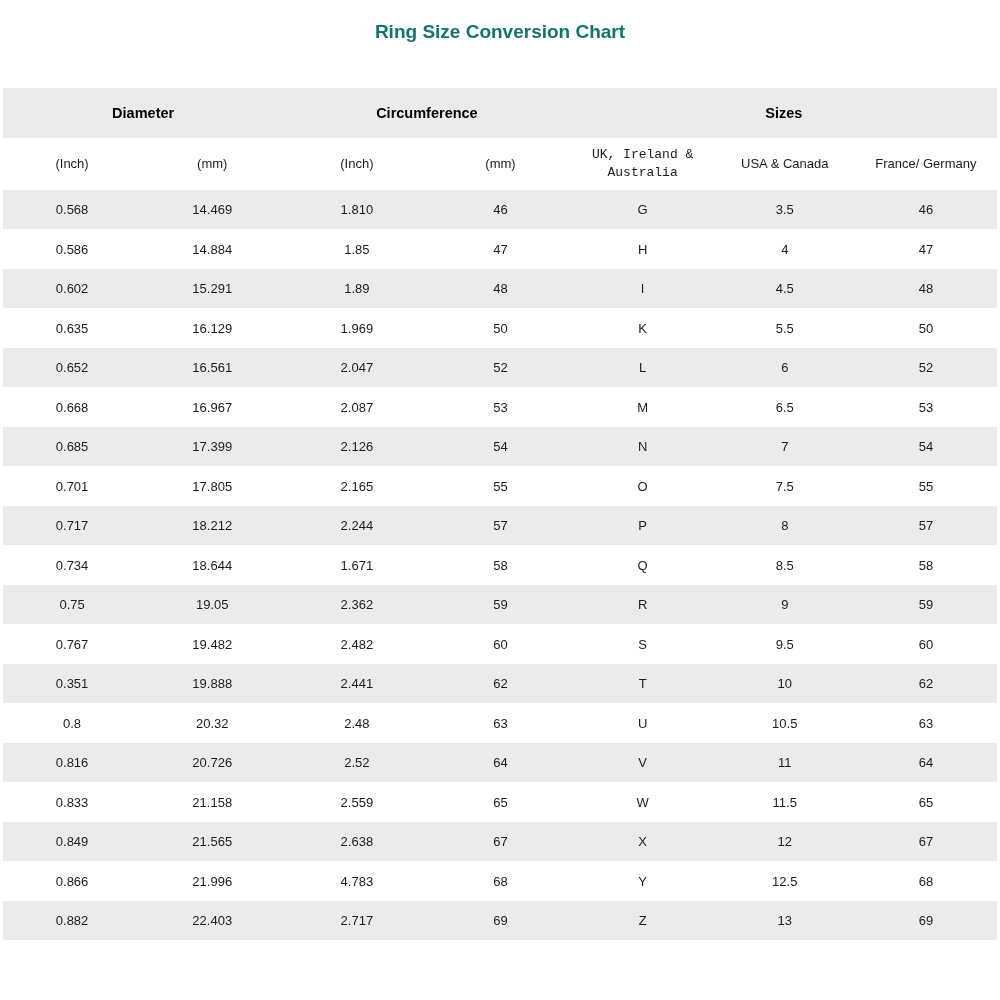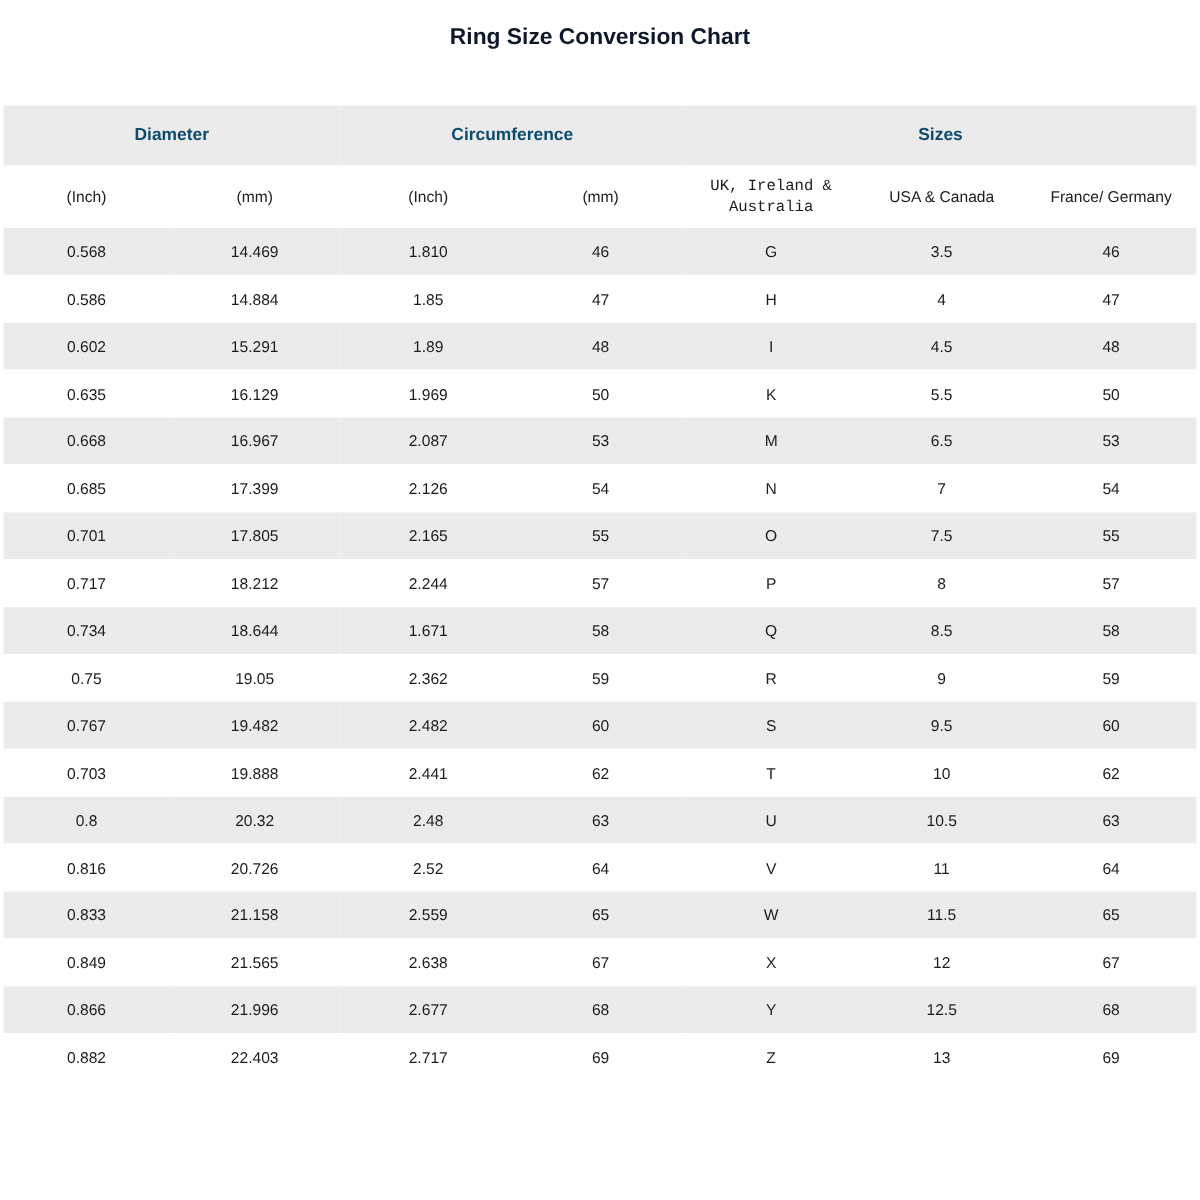--- a/index.html
+++ b/index.html
@@ -16,40 +16,40 @@
     width: 1000px;
     height: 1000px;
     overflow: hidden;
   }
   .title {
     margin: 21px 0 0 0;
     text-align: center;
     font-size: 19px;
     font-weight: bold;
     line-height: 1.2;
-    color: #0f172a;
+    color: #0f766e;
   }
   table.ring-table {
     width: 994px;
     margin: 44px 3px 0 3px;
     border-collapse: collapse;
     table-layout: fixed;
   }
   table.ring-table th,
   table.ring-table td {
     text-align: center;
     vertical-align: middle;
     padding: 0 4px;
   }
   tr.group-row th {
     background: #ebebeb;
     height: 50px;
     font-size: 14.5px;
     font-weight: bold;
-    color: #0c4a6e;
+    color: #000000;
   }
   tr.sub-row th {
     background: #ffffff;
     height: 52px;
     font-size: 13px;
     font-weight: normal;
     color: #1c1c1c;
   }
   tr.sub-row th .wrap {
     display: inline-block;
@@ -133,20 +133,29 @@
         <tr>
           <td>0.635</td>
           <td>16.129</td>
           <td>1.969</td>
           <td>50</td>
           <td>K</td>
           <td>5.5</td>
           <td>50</td>
         </tr>
         <tr>
+          <td>0.652</td>
+          <td>16.561</td>
+          <td>2.047</td>
+          <td>52</td>
+          <td>L</td>
+          <td>6</td>
+          <td>52</td>
+        </tr>
+        <tr>
           <td>0.668</td>
           <td>16.967</td>
           <td>2.087</td>
           <td>53</td>
           <td>M</td>
           <td>6.5</td>
           <td>53</td>
         </tr>
         <tr>
           <td>0.685</td>
@@ -196,21 +205,21 @@
         <tr>
           <td>0.767</td>
           <td>19.482</td>
           <td>2.482</td>
           <td>60</td>
           <td>S</td>
           <td>9.5</td>
           <td>60</td>
         </tr>
         <tr>
-          <td>0.703</td>
+          <td>0.351</td>
           <td>19.888</td>
           <td>2.441</td>
           <td>62</td>
           <td>T</td>
           <td>10</td>
           <td>62</td>
         </tr>
         <tr>
           <td>0.8</td>
           <td>20.32</td>
@@ -243,21 +252,21 @@
           <td>21.565</td>
           <td>2.638</td>
           <td>67</td>
           <td>X</td>
           <td>12</td>
           <td>67</td>
         </tr>
         <tr>
           <td>0.866</td>
           <td>21.996</td>
-          <td>2.677</td>
+          <td>4.783</td>
           <td>68</td>
           <td>Y</td>
           <td>12.5</td>
           <td>68</td>
         </tr>
         <tr>
           <td>0.882</td>
           <td>22.403</td>
           <td>2.717</td>
           <td>69</td>

